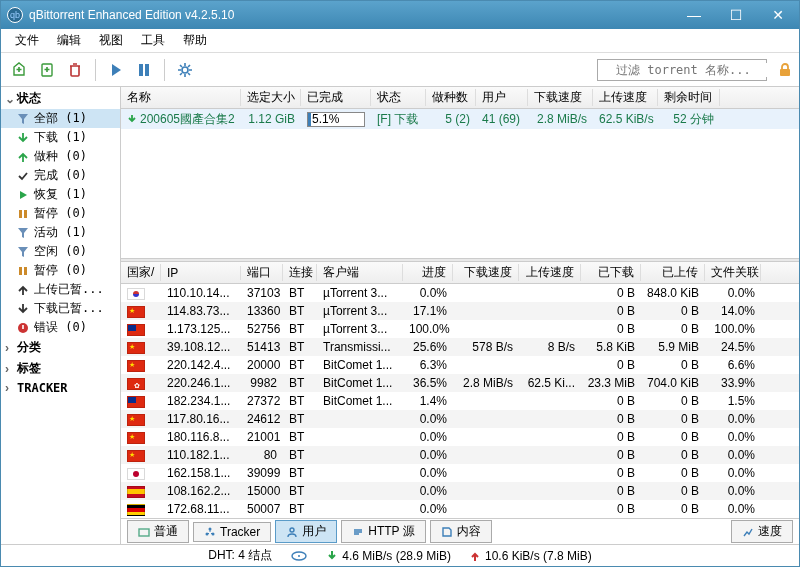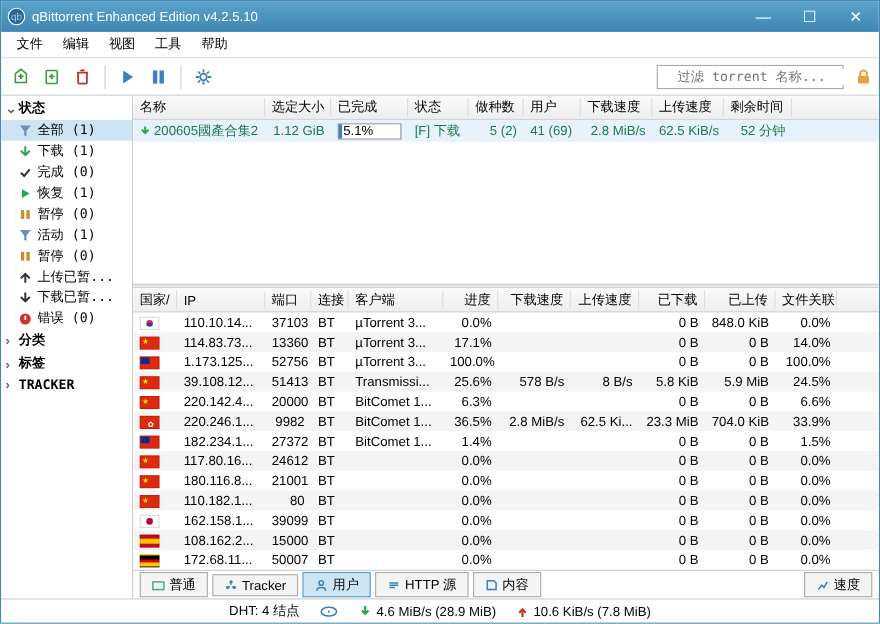--- a/index.html
+++ b/index.html
@@ -142,20 +142,28 @@
           <span class="ico">
             <svg width="12" height="12">
               <path d="M6 1v7M2 5l4 4 4-4" stroke="#2aa54a" stroke-width="1.8" fill="none"></path>
             </svg>
           </span>
           <span>下载 (1)</span>
         </div>
         <div class="sideitem">
           <span class="ico">
             <svg width="12" height="12">
+              <path d="M6 11V4M2 7l4-4 4 4" stroke="#2aa54a" stroke-width="1.8" fill="none"></path>
+            </svg>
+          </span>
+          <span>做种 (0)</span>
+        </div>
+        <div class="sideitem">
+          <span class="ico">
+            <svg width="12" height="12">
               <path d="M2 6l3 3 5-6" stroke="#333" stroke-width="1.8" fill="none"></path>
             </svg>
           </span>
           <span>完成 (0)</span>
         </div>
         <div class="sideitem">
           <span class="ico">
             <svg width="12" height="12">
               <path d="M3 2l7 4-7 4z" fill="#2aa54a"></path>
             </svg>
@@ -171,20 +179,28 @@
           </span>
           <span>暂停 (0)</span>
         </div>
         <div class="sideitem">
           <span class="ico">
             <svg width="12" height="12">
               <path d="M1 1h10L7 6v5l-2-1V6z" fill="#6a8fb8"></path>
             </svg>
           </span>
           <span>活动 (1)</span>
+        </div>
+        <div class="sideitem">
+          <span class="ico">
+            <svg width="12" height="12">
+              <path d="M1 1h10L7 6v5l-2-1V6z" fill="#6a8fb8"></path>
+            </svg>
+          </span>
+          <span>空闲 (0)</span>
         </div>
         <div class="sideitem">
           <span class="ico">
             <svg width="12" height="12">
               <rect x="2" y="2" width="3" height="8" fill="#cc8a2a"></rect>
               <rect x="7" y="2" width="3" height="8" fill="#cc8a2a"></rect>
             </svg>
           </span>
           <span>暂停 (0)</span>
         </div>

